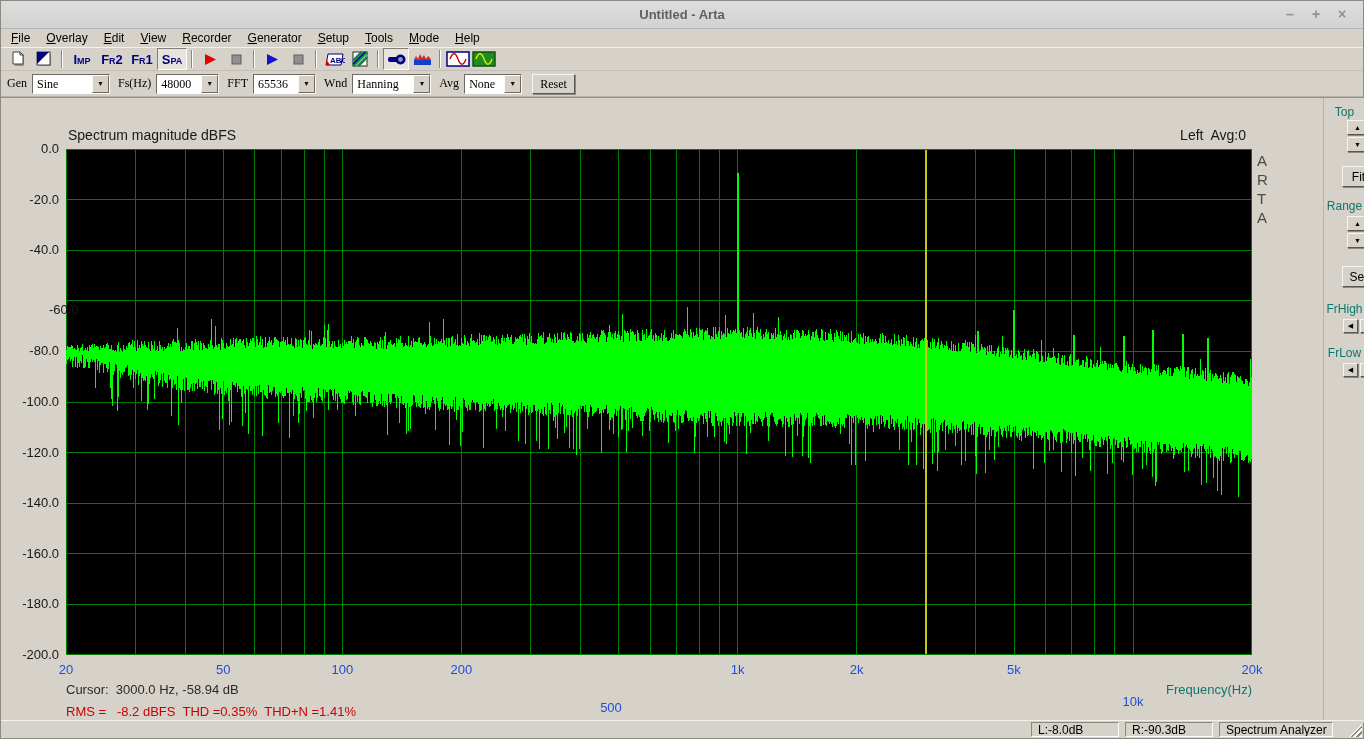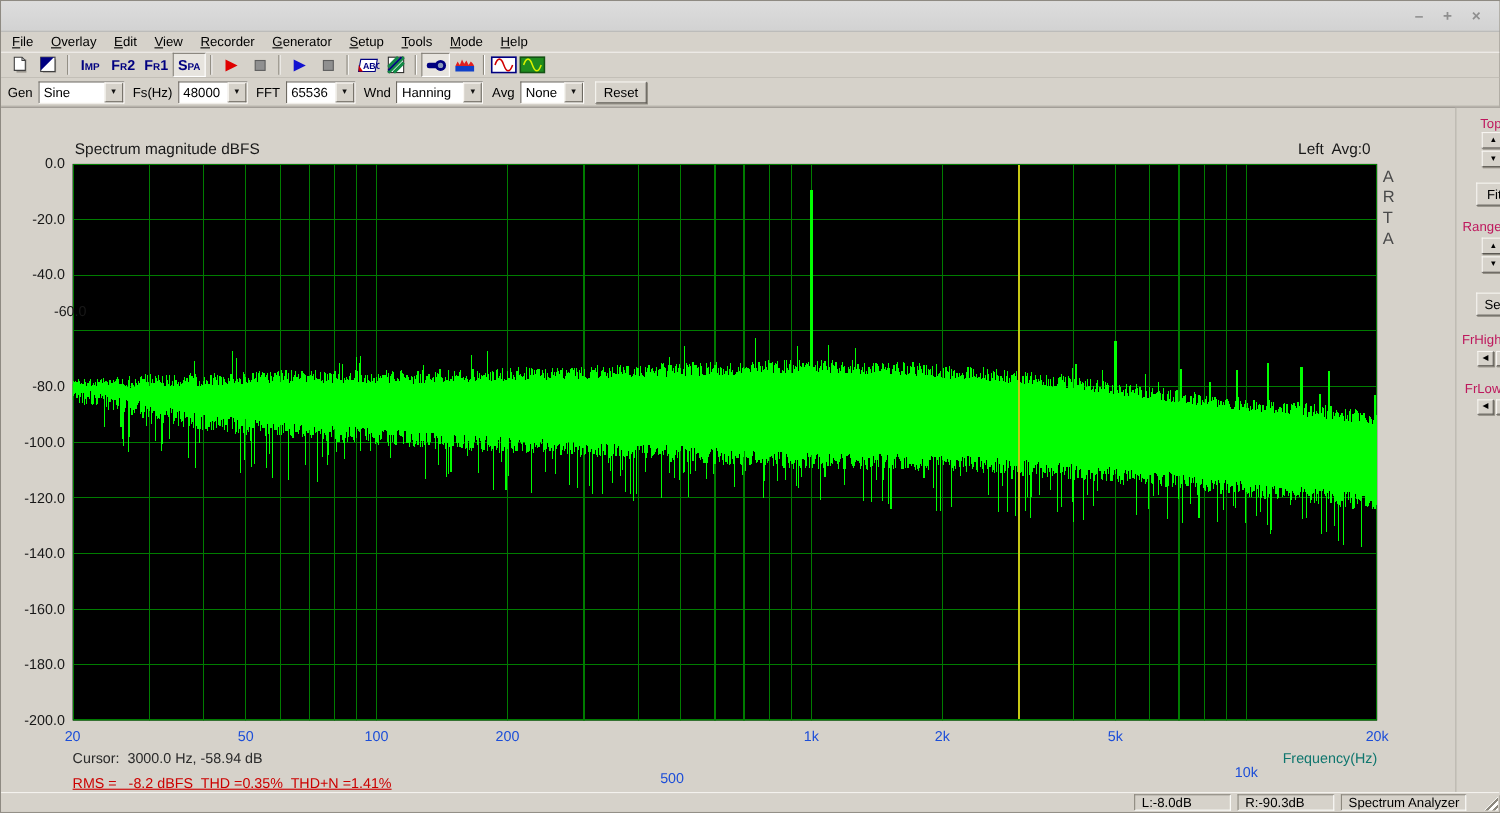--- a/index.html
+++ b/index.html
@@ -33,21 +33,21 @@
   .tbtn { height:22px; min-width:26px; display:flex; align-items:center; justify-content:center;
     border:1px solid transparent; }
   .tbtn.pressed { border-color:#827e76 #ffffff #ffffff #827e76; background:#e7e4de; }
   .tbtn.txt { font-weight:bold; color:#000080; font-size:13px; font-variant:small-caps;
     min-width:30px; letter-spacing:0px; }
   .tsep { width:0; height:18px; border-left:1px solid #8c887e; border-right:1px solid #ffffff; margin:0 4px; }
 
   
   .controlbar { position:absolute; top:70px; left:0; right:0; height:26px;
     display:flex; align-items:center; padding-left:4px;
-    border-bottom:1px solid #b5b1a9; background:#d6d2ca; }
+    border-bottom:1px solid #b5b1a9; background:#d6d2ca;font-family:Liberation Serif, serif; }
   .ctl-label { margin:0 5px 0 8px; }
   .ctl-label:first-child { margin-left:2px; }
   .combo { display:flex; height:20px; background:#fff;
     border:1px solid; border-color:#6e6a62 #fdfbf7 #fdfbf7 #6e6a62; }
   .combo-value { flex:1; padding:2px 4px; white-space:nowrap; overflow:hidden; }
   .combo-btn { width:17px; background:#d6d2ca; display:flex; align-items:center; justify-content:center;
     font-size:7px; color:#111; border:1px solid; border-color:#fdfbf7 #6e6a62 #6e6a62 #fdfbf7; }
   .btn { border:1px solid; border-color:#f7f5f1 #5b5852 #5b5852 #f7f5f1;
     background:#d6d2ca; box-shadow:1px 1px 0 #8c887e; text-align:center; }
   .reset-btn { height:20px; padding:2px 7px; margin-left:10px; }
@@ -58,26 +58,26 @@
   .chart-panel { position:absolute; left:0; top:0; width:1322px; height:625px; }
   .plot-wrap { position:absolute; left:65px; top:51px; width:1186px; height:506px; background:#000; }
   .chart-title { position:absolute; left:67px; top:29px; font-size:14px; color:#181818; }
   .channel-label { position:absolute; right:77px; top:29px; font-size:14px; color:#181818; white-space:pre; }
   .watermark { position:absolute; left:1256px; top:53px; width:20px; font-size:15px; line-height:19px;
     color:#4a4a4a; text-align:left; }
   .ytick { position:absolute; left:0; width:58px; text-align:right; font-size:13px; color:#181818; }
   .xtick { position:absolute; width:60px; text-align:center; font-size:13px; color:#1d4ed8; }
   .freq-label { position:absolute; right:71px; top:584px; font-size:13px; color:#0f766e; }
   .cursor-text { position:absolute; left:65px; top:584px; font-size:13px; color:#2a2a2a; white-space:pre; }
-  .rms-text { position:absolute; left:65px; top:606px; font-size:13px; color:#cc0000; white-space:pre;text-decoration:underline; }
+  .rms-text { position:absolute; left:65px; top:606px; font-size:13px; color:#cc0000; white-space:pre; }
 
   
   .side-strip { position:absolute; left:1322px; top:0; width:42px; height:625px;
     border-left:1px solid #b7b3ab; background:#d6d2ca; }
-  .ss-label { position:absolute; width:100%; text-align:right; font-size:12px; color:#be185d; }
+  .ss-label { position:absolute; width:100%; text-align:center; font-size:12px; color:#0f766e; }
   .ss-btn { position:absolute; font-size:7px; line-height:12px; display:flex; align-items:center; justify-content:center;margin-left:14px; }
   .spin { left:9px; width:21px; height:15px; }
   .mini { width:15px; height:14px; }
   .cmd { left:4px; width:33px; height:21px; font-size:12px; line-height:18px; }
 
   
   .statusbar { position:absolute; left:0; right:0; bottom:0; height:18px;
     background:#d6d2ca; border-top:1px solid #f4f2ee; font-size:12px; }
   .sb-cell { position:absolute; top:1px; height:15px; line-height:13px; padding:1px 6px;
     border:1px solid; border-color:#8c887e #fdfdfb #fdfdfb #8c887e; white-space:nowrap; overflow:hidden; }
@@ -86,20 +86,21 @@
     clip-path:polygon(100% 0,100% 100%,0 100%); }
 
   svg text { font-family:"Liberation Sans", sans-serif; }
 </style>
 </head>
 <body>
 
 <div class="window">
 
   <div class="titlebar">
+    <div class="title-text">Untitled - Arta</div>
     <div class="win-btns">
       <div class="win-btn">–</div>
       <div class="win-btn">+</div>
       <div class="win-btn">×</div>
     </div>
   </div>
 
   <div class="menubar" id="menubar">
       <span class="menu-item"><u>F</u>ile</span>
       <span class="menu-item"><u>O</u>verlay</span>
@@ -255,21 +256,21 @@
           <rect id="plot-border" x="0.5" y="0.5" width="1185" height="505" fill="none" stroke="#007c00"></rect>
           <path id="noise-path" fill="none" stroke-width="1" d="M0 200.5V214.7M1 197.0V211.2M2 197.9V209.6M3 197.8V208.1M4 198.4V212.4M5 195.8V210.0M6 197.1V217.5M7 200.3V212.1M8 198.8V208.1M9 200.4V217.5M10 200.5V208.3M11 195.8V219.2M12 198.6V214.1M13 201.8V218.0M14 199.4V211.7M15 197.6V213.8M16 195.4V206.2M17 201.6V218.5M18 200.9V219.2M19 199.4V217.9M20 200.7V210.4M21 197.9V212.7M22 201.5V219.3M23 195.6V218.7M24 197.9V213.2M25 196.2V209.6M26 195.3V212.9M27 198.9V211.1M28 194.5V213.4M29 198.2V239.2M30 197.1V209.9M31 197.2V220.9M32 198.2V211.5M33 201.4V223.6M34 196.9V216.0M35 199.1V213.9M36 198.8V214.4M37 196.4V224.0M38 198.7V214.7M39 197.5V214.8M40 195.1V219.4M41 193.6V222.5M42 195.9V220.0M43 200.1V212.6M44 199.9V239.4M45 195.7V250.1M46 200.5V256.8M47 200.7V225.7M48 201.5V222.2M49 200.7V214.9M50 202.6V215.9M51 196.3V261.5M52 192.5V248.0M53 203.3V221.8M54 199.3V228.6M55 201.4V223.7M56 203.1V226.4M57 195.5V223.0M58 199.5V222.5M59 200.9V219.3M60 197.0V217.6M61 199.0V215.7M62 193.9V227.2M63 192.7V225.8M64 195.8V230.6M65 195.1V225.5M66 191.3V220.5M67 198.1V238.7M68 191.9V223.1M69 197.9V230.0M70 201.8V224.5M71 190.6V221.1M72 199.4V236.4M73 195.8V226.9M74 199.2V224.3M75 192.4V252.0M76 195.0V229.4M77 197.0V232.1M78 191.8V230.9M79 196.3V231.5M80 198.0V227.1M81 199.3V260.6M82 192.5V254.8M83 199.5V235.1M84 201.8V228.7M85 191.7V224.5M86 196.2V228.3M87 200.3V230.3M88 191.9V250.4M89 202.1V221.9M90 200.8V226.1M91 197.2V223.2M92 201.7V236.7M93 192.3V234.1M94 196.4V230.6M95 200.3V225.1M96 198.0V237.9M97 201.6V224.2M98 198.4V231.7M99 200.0V234.2M100 199.4V233.9M101 196.8V239.2M102 194.0V225.7M103 197.8V231.2M104 194.5V230.0M105 198.1V267.4M106 191.6V238.5M107 190.3V231.4M108 193.0V236.1M109 192.7V234.5M110 194.3V240.5M111 179.2V226.8M112 190.7V276.2M113 194.1V238.6M114 202.1V241.2M115 197.5V254.0M116 202.0V240.8M117 200.1V230.2M118 200.6V241.9M119 197.5V228.1M120 193.8V228.6M121 200.0V241.0M122 196.6V241.4M123 197.3V242.5M124 199.7V238.8M125 191.6V234.5M126 192.0V241.5M127 200.9V234.0M128 194.4V242.1M129 190.2V234.9M130 193.3V233.9M131 196.3V239.7M132 191.9V230.1M133 200.8V237.8M134 192.4V238.0M135 193.9V232.9M136 200.9V239.6M137 193.7V232.0M138 195.6V242.3M139 198.7V237.2M140 199.2V237.5M141 200.2V243.7M142 194.6V232.3M143 197.8V232.3M144 191.3V230.5M145 170.0V240.6M146 195.8V231.1M147 199.6V234.7M148 197.6V245.5M149 176.6V243.5M150 195.5V232.6M151 198.2V244.8M152 194.5V241.4M153 195.4V281.0M154 200.5V238.5M155 189.1V244.7M156 190.9V269.6M157 193.7V231.8M158 198.5V246.1M159 199.6V241.7M160 194.3V243.7M161 196.6V238.8M162 197.9V251.5M163 196.6V275.7M164 189.8V240.5M165 195.8V272.6M166 195.0V233.0M167 189.1V235.6M168 198.2V235.5M169 190.3V238.0M170 188.5V233.6M171 193.6V243.1M172 191.5V237.1M173 189.6V240.4M174 190.3V239.9M175 193.6V247.8M176 192.2V276.6M177 190.0V236.6M178 196.3V245.1M179 199.4V263.9M180 189.1V240.4M181 193.0V240.5M182 197.2V285.1M183 193.7V236.7M184 190.2V241.7M185 192.1V241.5M186 189.2V246.3M187 188.6V239.6M188 193.1V246.9M189 198.3V237.0M190 187.3V246.7M191 190.2V237.4M192 196.3V245.0M193 193.1V235.6M194 187.2V243.2M195 195.6V242.6M196 190.2V287.2M197 199.1V241.4M198 197.8V246.3M199 187.8V247.3M200 197.6V249.0M201 193.5V249.5M202 192.0V236.2M203 188.2V243.8M204 193.4V243.4M205 191.3V245.8M206 195.9V241.6M207 194.2V238.1M208 187.9V237.5M209 187.9V248.3M210 190.4V245.3M211 190.8V247.3M212 192.1V273.7M213 198.1V242.6M214 193.2V244.3M215 192.8V242.3M216 192.1V246.5M217 188.0V249.2M218 192.6V246.8M219 191.1V246.9M220 196.0V238.8M221 187.8V244.4M222 194.8V244.0M223 195.8V288.8M224 195.4V242.8M225 188.9V245.2M226 197.4V240.9M227 196.7V266.7M228 199.1V249.9M229 189.1V244.9M230 189.8V246.9M231 197.6V251.9M232 191.1V274.1M233 196.8V264.9M234 189.8V244.0M235 191.0V248.6M236 199.1V238.4M237 191.0V241.5M238 188.7V240.6M239 187.9V250.3M240 194.9V261.5M241 195.5V253.0M242 190.7V252.5M243 181.4V252.7M244 196.4V246.5M245 181.7V251.4M246 199.5V253.4M247 194.8V268.7M248 196.0V249.2M249 194.1V244.1M250 195.2V252.9M251 196.3V248.7M252 192.5V239.0M253 189.7V247.1M254 196.6V248.3M255 196.4V251.4M256 194.8V252.7M257 187.7V239.6M258 175.5V249.1M259 188.6V240.7M260 198.0V243.1M261 181.3V243.4M262 174.9V261.3M263 191.9V240.7M264 198.1V239.8M265 194.8V240.9M266 191.8V247.3M267 199.2V250.7M268 192.0V240.2M269 196.5V251.5M270 197.5V245.3M271 198.1V261.0M272 190.8V244.2M273 197.1V248.1M274 194.7V249.6M275 199.2V254.3M276 193.7V252.6M277 197.2V253.9M278 191.4V255.4M279 194.5V246.6M280 192.9V251.2M281 194.7V250.0M282 192.0V242.4M283 191.9V243.8M284 191.7V242.2M285 187.2V243.1M286 193.7V253.2M287 190.3V256.0M288 198.8V246.3M289 192.7V267.2M290 191.3V246.1M291 188.1V252.5M292 189.1V246.5M293 195.9V254.7M294 197.5V255.8M295 194.2V243.1M296 195.7V242.2M297 197.3V246.7M298 188.3V247.3M299 187.6V247.5M300 190.1V248.7M301 190.9V254.2M302 193.5V243.1M303 194.9V242.6M304 191.8V253.7M305 194.1V253.9M306 196.7V257.8M307 196.9V252.6M308 192.6V245.5M309 193.9V250.8M310 199.7V256.5M311 192.5V257.0M312 195.4V254.8M313 192.3V251.8M314 187.9V255.3M315 198.8V244.7M316 190.7V257.3M317 199.5V251.8M318 187.2V257.8M319 183.0V252.3M320 199.5V255.9M321 196.0V286.1M322 192.8V244.8M323 192.9V253.2M324 190.6V255.1M325 195.3V252.5M326 196.0V244.5M327 194.6V244.8M328 193.7V244.6M329 198.1V249.0M330 188.8V259.0M331 193.7V247.4M332 189.7V249.3M333 191.1V273.7M334 186.9V254.4M335 194.1V247.2M336 194.3V254.8M337 198.1V255.7M338 197.2V254.0M339 194.0V259.0M340 196.1V284.9M341 196.8V253.7M342 187.4V282.0M343 197.8V257.7M344 195.9V280.0M345 192.4V256.9M346 197.8V256.4M347 188.7V246.4M348 193.1V247.0M349 191.5V253.4M350 192.8V257.7M351 193.1V253.5M352 189.2V257.4M353 187.7V257.8M354 194.2V258.6M355 193.5V255.0M356 196.4V246.1M357 194.9V258.9M358 192.9V258.0M359 195.3V265.3M360 198.2V251.8M361 196.3V260.2M362 195.4V257.9M363 173.4V261.2M364 186.8V258.0M365 194.0V252.5M366 197.4V247.7M367 196.4V251.3M368 188.5V255.3M369 194.5V281.3M370 190.3V249.3M371 195.3V252.0M372 191.8V259.2M373 193.2V261.8M374 192.1V260.0M375 189.7V250.7M376 193.8V247.5M377 169.9V260.9M378 190.6V255.1M379 196.4V257.4M380 188.9V256.2M381 197.5V260.8M382 188.7V259.6M383 189.0V296.1M384 196.9V256.9M385 187.6V259.7M386 186.8V258.3M387 194.7V250.6M388 192.5V262.6M389 190.1V248.4M390 195.7V271.2M391 185.2V261.3M392 197.4V261.0M393 195.9V257.3M394 196.9V296.9M395 188.7V259.2M396 194.3V283.4M397 195.0V248.8M398 185.7V250.7M399 189.4V258.2M400 195.7V258.9M401 191.7V262.4M402 193.7V256.4M403 196.5V260.8M404 188.5V261.2M405 184.6V253.0M406 191.7V251.3M407 191.4V253.0M408 192.4V254.2M409 193.5V260.7M410 192.6V253.1M411 190.0V252.9M412 196.4V255.2M413 184.3V262.5M414 195.1V261.9M415 185.9V260.9M416 191.8V254.8M417 185.8V299.0M418 186.2V259.6M419 191.8V262.4M420 187.3V253.6M421 190.6V257.3M422 187.8V255.1M423 186.2V258.1M424 186.6V257.0M425 193.0V252.4M426 192.0V254.6M427 187.6V250.2M428 189.8V262.0M429 194.7V260.1M430 186.6V280.3M431 196.0V259.6M432 190.4V253.9M433 193.9V257.4M434 195.0V260.7M435 189.1V258.6M436 185.6V268.0M437 191.6V261.2M438 189.4V255.7M439 192.9V281.7M440 189.4V259.3M441 185.4V256.7M442 188.1V255.9M443 191.1V254.9M444 187.7V264.4M445 185.9V259.9M446 194.7V256.2M447 195.2V260.8M448 192.8V258.9M449 187.6V253.5M450 190.2V263.4M451 188.8V252.5M452 190.0V291.5M453 186.7V260.4M454 185.9V263.9M455 187.8V253.2M456 185.2V261.7M457 192.7V257.4M458 185.4V257.4M459 189.4V295.0M460 195.6V259.8M461 187.4V256.1M462 190.4V266.4M463 184.2V264.3M464 193.0V258.2M465 186.7V264.4M466 194.1V263.4M467 194.3V255.7M468 195.4V256.0M469 194.2V261.9M470 194.8V292.4M471 189.6V261.5M472 184.3V259.5M473 187.5V299.7M474 187.3V264.1M475 185.6V259.7M476 189.1V265.0M477 183.0V266.8M478 194.5V258.2M479 193.9V264.9M480 193.0V265.9M481 188.0V254.3M482 187.8V300.2M483 184.4V261.4M484 189.1V264.5M485 192.8V254.2M486 189.7V255.9M487 194.4V271.6M488 185.3V267.7M489 188.2V279.4M490 194.0V265.7M491 184.2V289.7M492 190.5V263.8M493 189.9V254.2M494 191.1V265.1M495 183.1V258.0M496 191.2V256.2M497 184.4V265.2M498 183.2V283.6M499 189.4V259.8M500 190.9V278.0M501 185.0V265.9M502 187.7V266.3M503 190.1V298.6M504 183.4V265.5M505 183.6V261.3M506 191.7V268.1M507 191.7V300.1M508 194.1V263.8M509 192.6V261.5M510 191.4V306.3M511 186.7V267.2M512 191.8V260.0M513 184.3V299.7M514 185.3V256.4M515 192.4V260.2M516 183.6V256.8M517 190.1V256.5M518 191.9V263.2M519 192.9V255.5M520 193.8V263.2M521 184.7V280.1M522 189.2V267.8M523 185.9V262.5M524 182.6V255.9M525 189.4V257.9M526 186.0V267.3M527 185.2V265.4M528 188.0V264.3M529 189.9V263.3M530 188.2V262.1M531 184.7V259.4M532 192.6V258.5M533 187.5V264.8M534 186.4V263.8M535 181.4V304.1M536 181.9V260.9M537 181.3V264.3M538 184.2V259.7M539 185.6V260.2M540 193.4V255.8M541 188.2V265.3M542 182.6V263.5M543 175.7V280.6M544 183.1V270.9M545 188.4V267.7M546 185.4V269.4M547 190.2V285.3M548 184.1V264.7M549 181.7V259.8M550 189.0V267.3M551 185.1V261.8M552 182.1V287.7M553 185.9V261.2M554 191.2V256.9M555 186.9V281.3M556 165.1V280.2M557 192.6V258.9M558 181.3V259.8M559 182.4V270.6M560 184.3V302.5M561 182.1V260.7M562 183.7V281.8M563 192.1V258.6M564 180.2V269.7M565 183.2V258.1M566 182.4V279.2M567 183.0V263.3M568 185.7V263.1M569 184.5V262.5M570 192.4V267.0M571 181.4V268.8M572 183.9V266.2M573 190.9V268.2M574 191.7V271.9M575 191.5V271.9M576 181.3V286.7M577 185.8V272.1M578 184.7V266.9M579 191.4V264.1M580 180.1V261.7M581 188.9V259.0M582 186.8V259.8M583 185.9V281.9M584 182.9V272.5M585 180.0V258.3M586 190.0V261.3M587 185.6V266.3M588 192.0V270.6M589 184.2V265.4M590 185.7V262.5M591 191.5V269.4M592 186.6V273.3M593 191.1V263.3M594 188.7V270.8M595 183.7V273.2M596 191.9V265.4M597 186.3V273.8M598 181.1V272.4M599 189.1V260.7M600 187.8V268.7M601 191.5V272.8M602 191.5V293.6M603 191.0V265.8M604 189.2V267.2M605 184.4V267.3M606 188.6V264.0M607 181.4V273.0M608 190.4V274.0M609 185.3V282.4M610 184.9V266.4M611 186.2V261.3M612 185.6V279.6M613 184.8V266.0M614 185.8V267.3M615 186.8V273.5M616 189.3V273.6M617 183.0V272.7M618 180.1V265.2M619 182.0V260.8M620 185.1V262.3M621 158.4V269.2M622 185.6V271.7M623 188.2V270.8M624 180.2V269.3M625 183.3V272.0M626 188.8V272.3M627 183.3V268.3M628 187.3V303.9M629 186.1V288.1M630 179.4V273.9M631 185.0V268.5M632 187.7V271.9M633 178.7V270.1M634 181.0V266.3M635 181.4V265.4M636 179.7V267.0M637 190.5V274.8M638 182.7V263.6M639 180.6V269.6M640 182.3V273.1M641 178.8V288.0M642 185.8V262.3M643 185.7V268.7M644 190.3V261.6M645 187.1V274.2M646 187.9V276.5M647 178.0V276.7M648 189.9V287.7M649 178.2V264.1M650 185.3V266.7M651 187.5V272.1M652 182.3V276.7M653 178.0V270.5M654 190.2V272.6M655 182.4V277.0M656 186.3V272.1M657 183.7V268.9M658 185.0V293.2M659 165.6V269.2M660 188.1V295.0M661 178.6V274.2M662 184.0V276.3M663 185.0V284.9M664 181.2V268.0M665 184.7V269.1M666 183.2V276.8M667 180.9V274.4M668 181.8V262.9M669 180.3V266.5M670 183.7V276.7M671 185.9V266.4M672 179.2V264.2M673 180.5V276.5M674 184.3V272.5M675 183.1V268.2M676 187.9V264.2M677 178.9V263.9M678 189.0V277.2M679 185.4V266.7M680 183.4V305.3M681 178.4V272.9M682 187.3V271.6M683 181.4V276.7M684 179.2V284.3M685 183.5V270.8M686 187.8V274.5M687 164.2V274.8M688 184.3V263.8M689 190.2V274.6M690 180.9V271.9M691 178.0V273.1M692 182.8V267.0M693 183.9V268.8M694 180.4V269.7M695 186.7V272.6M696 190.1V277.3M697 185.2V271.1M698 188.0V268.5M699 182.7V263.4M700 180.1V267.6M701 184.6V277.2M702 183.3V292.3M703 189.9V277.7M704 189.9V265.7M705 184.2V264.2M706 186.3V264.0M707 184.1V267.5M708 190.3V272.6M709 178.7V274.5M710 187.5V276.5M711 184.8V274.7M712 167.8V271.4M713 186.4V269.5M714 181.6V270.1M715 186.0V272.3M716 190.7V277.5M717 187.1V275.0M718 184.6V266.6M719 189.0V306.8M720 181.3V268.8M721 191.1V273.3M722 188.4V277.6M723 190.9V278.1M724 185.0V267.5M725 186.1V275.7M726 190.2V307.6M727 184.0V274.9M728 180.9V265.2M729 189.4V272.0M730 181.2V269.3M731 180.8V287.0M732 181.8V268.8M733 183.5V275.4M734 188.6V263.7M735 186.8V265.8M736 180.7V306.7M737 182.2V287.7M738 186.8V276.8M739 184.9V271.2M740 187.0V269.1M741 185.8V264.4M742 181.2V309.3M743 185.2V276.5M744 191.1V313.8M745 186.9V273.6M746 183.1V277.0M747 182.8V268.0M748 187.9V276.1M749 182.1V266.9M750 179.7V263.5M751 185.5V266.4M752 189.4V268.7M753 191.8V269.8M754 188.5V277.4M755 180.4V277.2M756 180.8V267.1M757 191.3V276.2M758 192.3V266.4M759 183.4V276.0M760 190.8V276.6M761 190.5V272.4M762 183.6V272.5M763 185.0V274.9M764 180.4V273.1M765 184.7V275.3M766 190.8V278.4M767 192.9V273.5M768 183.6V277.2M769 187.5V278.8M770 181.0V276.9M771 183.3V272.6M772 186.7V275.0M773 190.1V268.6M774 182.4V285.2M775 191.5V274.7M776 182.6V276.7M777 191.8V275.0M778 186.3V278.5M779 187.5V269.4M780 186.3V269.2M781 191.7V265.3M782 183.5V266.1M783 192.6V294.9M784 194.0V266.8M785 182.2V315.9M786 192.9V269.1M787 190.7V274.1M788 190.0V266.7M789 188.7V315.5M790 193.4V265.5M791 194.3V269.3M792 185.1V274.0M793 194.6V270.2M794 184.8V270.6M795 188.0V268.4M796 189.1V270.7M797 184.1V274.0M798 195.2V269.3M799 186.6V311.7M800 192.6V276.4M801 187.9V279.5M802 187.2V274.7M803 194.4V277.3M804 190.3V269.4M805 193.3V270.4M806 189.7V275.8M807 192.5V283.3M808 191.8V269.7M809 190.1V266.8M810 192.2V275.8M811 195.2V267.0M812 194.4V274.6M813 189.2V279.8M814 184.6V265.8M815 194.2V275.0M816 184.2V266.9M817 185.9V273.2M818 194.1V277.8M819 186.7V275.2M820 192.8V271.4M821 194.1V271.1M822 190.9V278.6M823 195.0V280.3M824 193.8V266.1M825 190.3V275.3M826 195.8V269.8M827 194.5V277.8M828 184.6V280.6M829 194.7V272.2M830 192.0V274.0M831 196.3V269.5M832 186.4V277.8M833 191.2V301.2M834 197.0V275.1M835 190.4V273.8M836 194.8V280.4M837 188.2V278.0M838 189.3V281.0M839 196.6V271.4M840 186.4V279.7M841 192.1V267.2M842 192.4V316.4M843 197.0V272.5M844 193.0V281.3M845 195.0V292.5M846 197.1V273.6M847 187.8V281.1M848 198.1V279.6M849 193.2V269.1M850 188.7V316.4M851 198.8V276.1M852 194.9V270.4M853 198.6V274.4M854 191.6V286.4M855 190.6V278.6M856 190.3V275.0M857 192.4V319.9M858 188.5V274.6M859 196.8V280.2M860 188.6V272.5M861 191.3V282.3M862 198.2V281.2M863 199.1V280.4M864 192.8V283.6M865 200.3V270.3M866 189.3V315.1M867 193.1V269.2M868 189.8V302.7M869 199.3V270.7M870 196.7V282.7M871 192.5V321.7M872 189.3V302.5M873 200.3V280.5M874 196.3V276.2M875 192.2V274.0M876 195.4V281.6M877 198.6V272.9M878 195.9V271.0M879 197.1V300.7M880 192.3V276.8M881 196.5V276.0M882 200.8V285.4M883 198.6V280.3M884 200.7V281.0M885 191.6V274.0M886 201.5V284.4M887 195.2V276.7M888 201.5V280.4M889 195.6V296.8M890 201.9V276.1M891 202.6V284.0M892 193.5V279.2M893 201.9V281.7M894 202.1V281.3M895 199.9V316.1M896 194.2V273.3M897 193.9V271.9M898 193.5V280.6M899 191.3V312.1M900 196.8V280.4M901 192.9V275.1M902 198.0V283.2M903 193.3V278.8M904 203.4V275.8M905 192.6V286.0M906 194.6V275.4M907 195.3V286.1M908 198.4V272.8M909 185.7V307.3M910 203.6V325.3M911 195.5V287.6M912 198.9V278.4M913 202.7V274.5M914 201.2V285.3M915 194.7V278.1M916 197.7V277.8M917 199.9V285.6M918 198.2V285.5M919 199.3V324.0M920 205.6V287.6M921 197.0V286.0M922 202.8V283.0M923 195.8V300.9M924 202.1V278.4M925 195.7V286.7M926 205.3V280.6M927 204.8V281.0M928 201.5V310.8M929 207.0V288.2M930 204.4V282.5M931 199.4V281.9M932 196.8V297.6M933 207.6V276.6M934 203.2V279.6M935 204.7V286.1M936 187.3V287.7M937 197.8V282.1M938 204.7V278.8M939 198.5V281.6M940 201.2V288.7M941 199.0V277.1M942 201.0V282.2M943 208.1V275.5M944 206.2V288.0M945 201.0V288.2M946 209.4V282.9M947 204.4V278.0M948 199.8V281.7M949 207.0V277.1M950 205.2V286.5M951 208.7V288.9M952 201.1V283.6M953 203.0V290.7M954 207.4V287.3M955 205.9V291.5M956 211.0V281.4M957 204.2V278.6M958 199.9V282.3M959 208.0V288.6M960 210.9V279.4M961 201.6V286.8M962 201.2V286.2M963 207.4V278.0M964 205.7V285.5M965 208.3V286.9M966 205.0V282.2M967 200.1V319.5M968 203.5V283.2M969 209.7V283.5M970 202.4V287.4M971 203.0V282.3M972 205.2V289.1M973 213.0V285.5M974 211.9V286.2M975 191.3V290.9M976 206.9V289.3M977 213.1V286.8M978 213.0V313.5M979 202.8V282.7M980 211.5V283.2M981 207.6V290.3M982 203.7V290.9M983 209.3V302.0M984 209.0V280.9M985 208.5V281.6M986 207.7V284.0M987 198.5V301.2M988 206.7V287.5M989 208.7V291.1M990 214.2V292.9M991 208.8V284.6M992 203.6V283.0M993 214.9V283.2M994 215.7V293.8M995 209.1V322.8M996 206.1V292.5M997 213.5V280.1M998 205.8V281.4M999 216.0V282.0M1000 215.6V293.6M1001 212.3V289.9M1002 216.7V283.1M1003 206.9V291.9M1004 205.2V283.8M1005 216.8V304.2M1006 215.6V284.0M1007 211.0V294.7M1008 214.4V290.8M1009 212.7V326.9M1010 210.8V283.1M1011 210.7V287.8M1012 210.2V291.4M1013 217.0V292.9M1014 216.1V292.7M1015 216.2V284.8M1016 211.3V309.3M1017 210.7V289.7M1018 217.9V285.9M1019 212.9V290.2M1020 207.2V284.8M1021 209.1V293.3M1022 219.0V290.3M1023 217.7V301.3M1024 210.3V321.7M1025 211.0V292.3M1026 219.0V290.6M1027 215.0V286.1M1028 216.8V294.3M1029 217.6V296.9M1030 214.1V297.4M1031 210.8V292.3M1032 217.9V293.4M1033 216.4V298.3M1034 197.9V297.7M1035 215.2V287.8M1036 211.8V289.8M1037 214.8V295.6M1038 212.0V291.4M1039 212.2V288.3M1040 213.5V292.0M1041 220.9V325.2M1042 214.5V287.2M1043 219.0V290.4M1044 215.2V299.7M1045 219.4V296.0M1046 216.0V314.3M1047 219.4V289.8M1048 214.9V287.5M1049 213.8V296.0M1050 213.6V290.6M1051 215.5V299.1M1052 218.0V299.1M1053 220.6V293.9M1054 222.4V293.0M1055 222.6V311.4M1056 220.7V298.1M1057 215.5V312.8M1058 193.1V289.1M1059 216.8V291.8M1060 211.7V298.6M1061 223.6V297.7M1062 215.2V288.1M1063 218.1V291.4M1064 220.7V296.2M1065 217.9V294.7M1066 214.5V326.2M1067 221.5V298.0M1068 217.5V300.1M1069 221.8V299.3M1070 224.9V302.8M1071 220.5V294.1M1072 223.9V302.5M1073 223.2V298.2M1074 214.7V297.6M1075 223.7V292.1M1076 216.6V319.8M1077 222.4V295.4M1078 218.8V303.2M1079 218.0V291.6M1080 219.4V316.1M1081 225.5V303.7M1082 218.9V297.7M1083 219.6V301.8M1084 223.4V304.8M1085 220.4V293.2M1086 217.1V328.2M1087 222.2V302.8M1088 214.8V300.4M1089 222.2V336.5M1090 216.2V332.7M1091 220.5V293.4M1092 216.1V295.9M1093 226.9V292.5M1094 223.5V299.9M1095 225.5V305.0M1096 222.5V303.3M1097 220.8V294.5M1098 221.0V294.9M1099 222.3V294.8M1100 225.1V302.7M1101 218.6V300.7M1102 217.7V302.1M1103 226.9V295.1M1104 218.6V297.3M1105 226.5V301.6M1106 227.2V299.2M1107 223.5V310.3M1108 218.5V305.9M1109 219.6V297.8M1110 217.7V299.5M1111 217.7V301.1M1112 220.1V305.2M1113 222.3V301.6M1114 216.7V300.6M1115 219.7V303.1M1116 219.9V298.6M1117 218.2V294.0M1118 217.9V323.1M1119 228.1V298.1M1120 221.9V295.5M1121 218.1V298.6M1122 217.8V321.8M1123 229.9V300.1M1124 225.3V301.6M1125 220.5V308.3M1126 220.2V305.3M1127 228.8V300.1M1128 225.2V299.4M1129 218.7V308.6M1130 227.3V295.1M1131 225.0V306.9M1132 226.6V300.3M1133 227.2V309.3M1134 209.5V297.4M1135 226.4V336.1M1136 220.7V297.4M1137 221.6V295.2M1138 230.1V299.7M1139 219.4V301.8M1140 231.6V334.3M1141 224.8V299.5M1142 221.2V304.8M1143 224.1V297.0M1144 220.5V308.5M1145 232.0V299.8M1146 225.3V301.5M1147 229.2V329.3M1148 226.8V307.8M1149 224.0V306.6M1150 225.1V309.1M1151 226.6V342.4M1152 230.0V309.7M1153 228.6V311.8M1154 226.1V306.9M1155 229.1V346.4M1156 233.7V298.7M1157 223.1V311.5M1158 232.1V299.8M1159 228.3V298.4M1160 234.0V305.3M1161 224.5V298.0M1162 223.2V308.3M1163 234.7V304.1M1164 227.7V313.5M1165 226.3V313.1M1166 222.7V299.9M1167 223.3V305.0M1168 224.5V309.1M1169 226.0V304.6M1170 233.3V305.7M1171 226.6V306.3M1172 228.3V348.4M1173 228.6V302.3M1174 226.7V302.3M1175 230.9V311.2M1176 232.4V311.0M1177 234.9V312.1M1178 235.3V311.1M1179 229.6V308.0M1180 230.4V306.7M1181 231.7V306.4M1182 236.8V314.0M1183 232.6V311.6M1184 209.8V313.4M1185 227.9V309.8" stroke="#00ff00"></path>
           <path id="peaks-path" fill="none" stroke-width="2" d="M671.7 24.0V187.2M830.3 194.8V194.9M860.3 149.1V197.6M912.2 182.2V203.0M948.0 160.7V207.5M1007.7 186.0V215.3M1058.2 187.2V221.5M1086.5 180.9V224.3M1117.2 184.7V227.0M1142.2 188.5V229.9" stroke="#00ff00"></path>
           <line id="cursor-line" y1="1" y2="505" stroke-width="2" x1="860.3" x2="860.3" stroke="#c8c814"></line>
         </svg>
       </div>
       <div id="yticks">
           <div class="ytick" style="top: 43px;">0.0</div>
           <div class="ytick" style="top: 93.6px;">-20.0</div>
           <div class="ytick" style="top: 144.2px;">-40.0</div>
-          <div class="ytick" style="top: 177px; padding-left: 48px;">-60.0</div>
+          <div class="ytick" style="top: 204px; padding-left: 48px;">-60.0</div>
           <div class="ytick" style="top: 245.4px;">-80.0</div>
           <div class="ytick" style="top: 296px;">-100.0</div>
           <div class="ytick" style="top: 346.6px;">-120.0</div>
           <div class="ytick" style="top: 397.2px;">-140.0</div>
           <div class="ytick" style="top: 447.8px;">-160.0</div>
           <div class="ytick" style="top: 498.4px;">-180.0</div>
           <div class="ytick" style="top: 549px;">-200.0</div>
         </div>
       <div id="xticks">
           <div class="xtick" style="left: 35px; top: 564px;">20</div>

